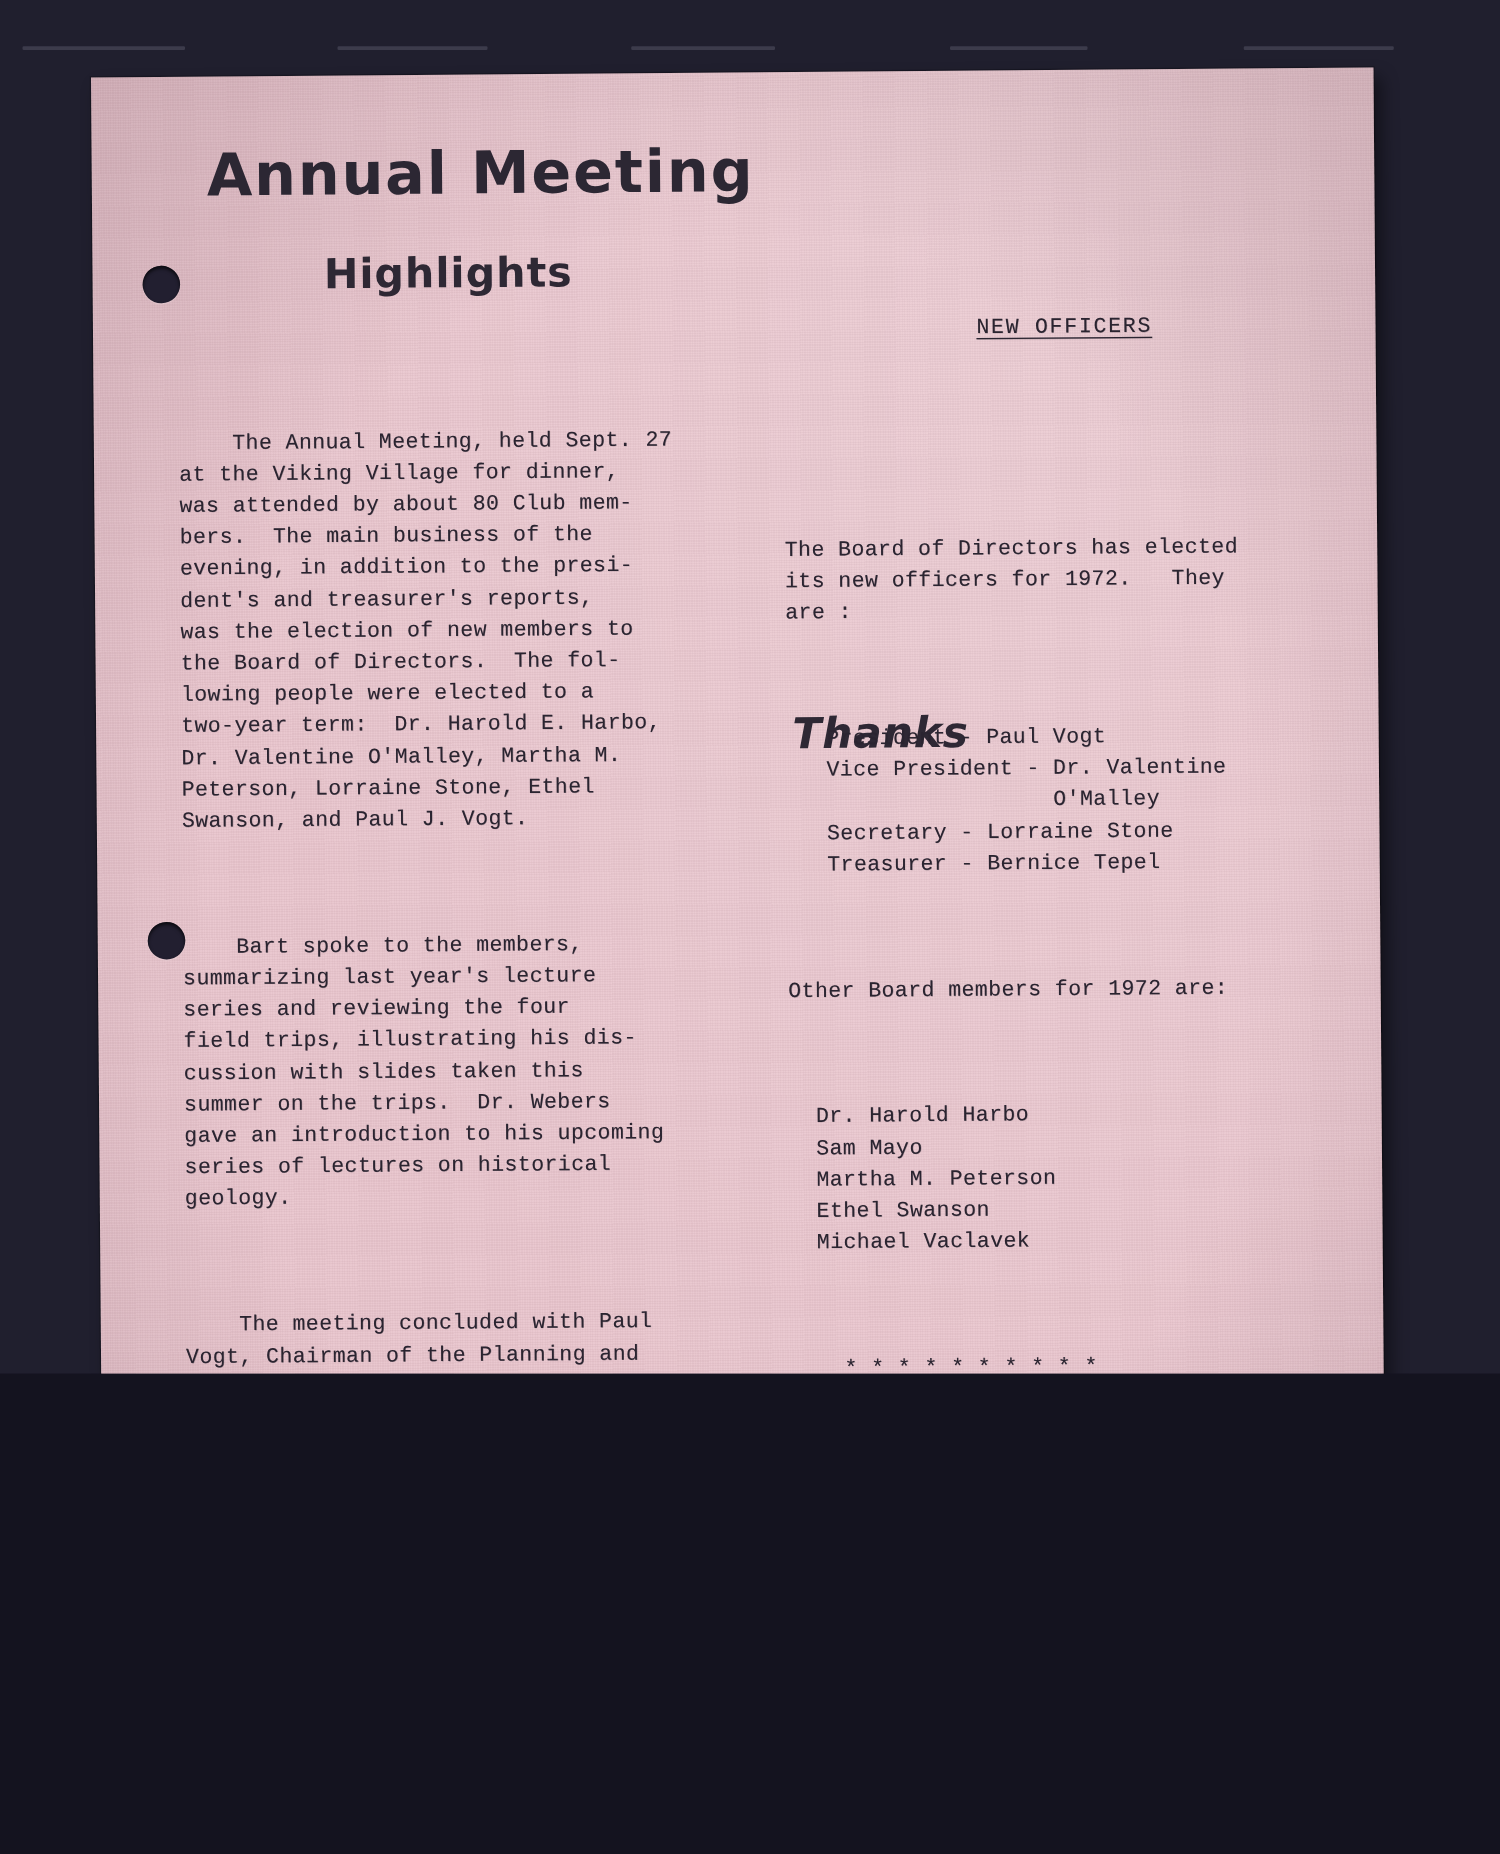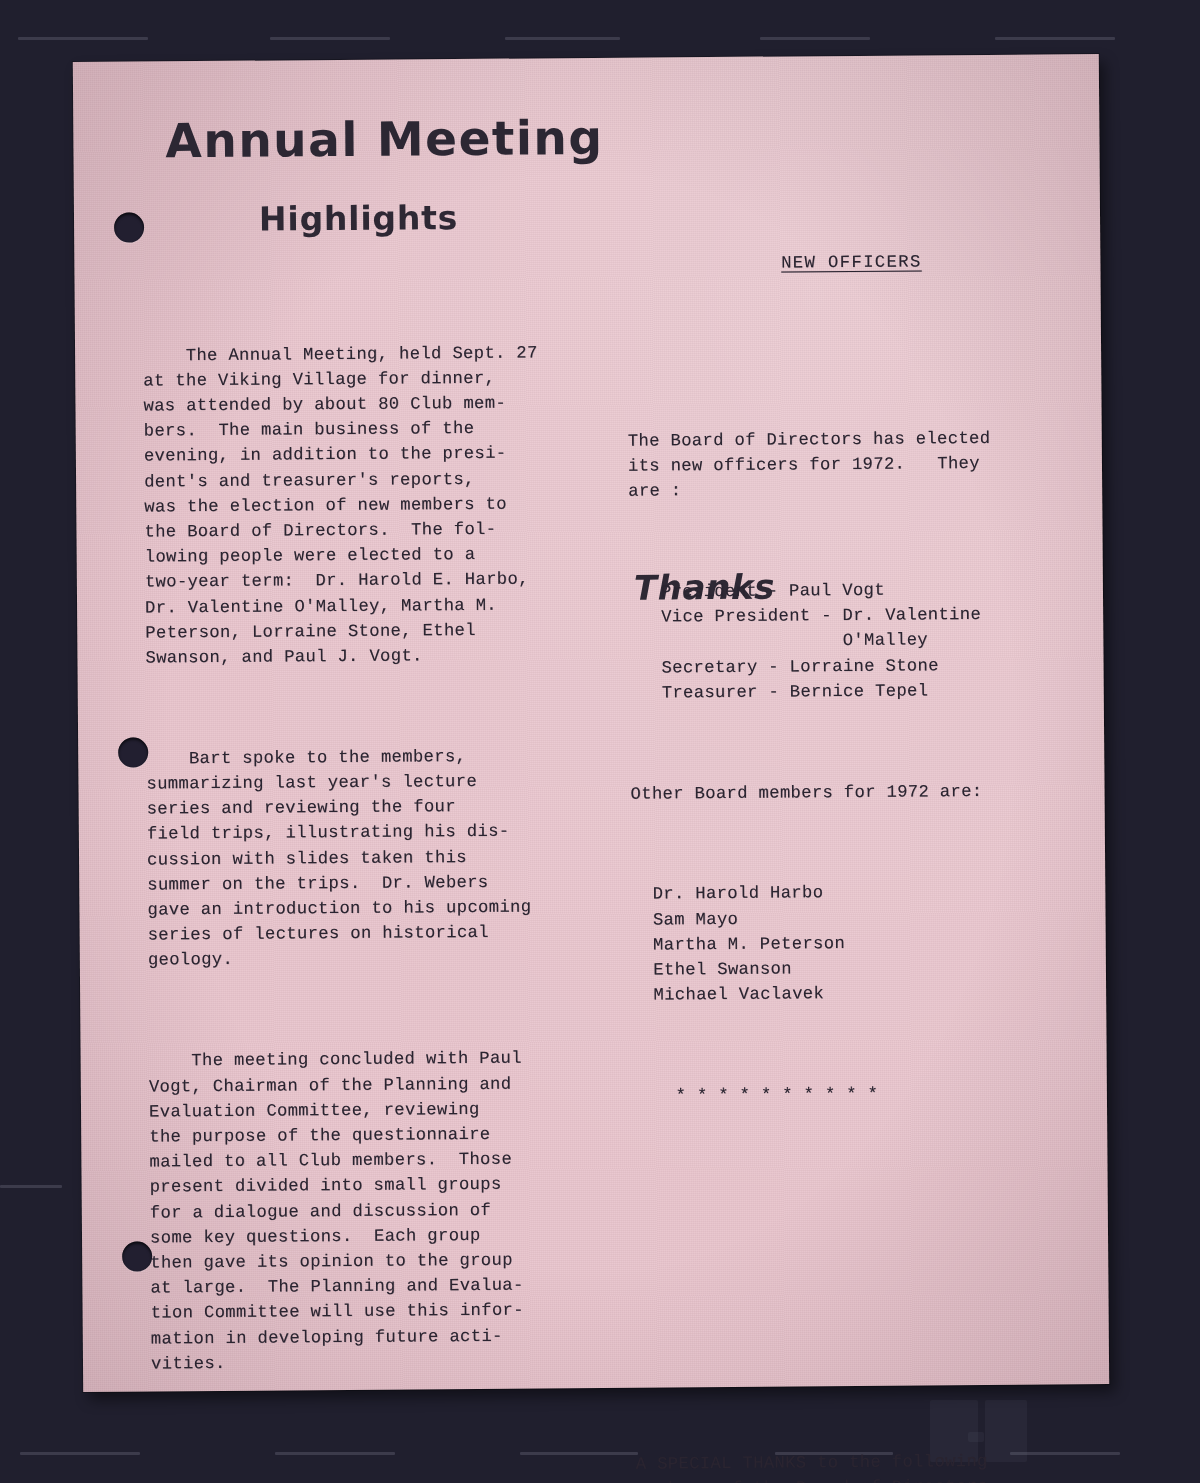--- a/index.html
+++ b/index.html
@@ -3,21 +3,21 @@
 <meta charset="utf-8">
 <style>
   html, body {
     margin: 0;
     padding: 0;
     background: #14131f;
   }
   #scan {
     position: relative;
     width: 1200px;
-    height: 1483px;
+    height: 1099px;
     overflow: hidden;
     background: #201f2e;
     font-family: "Liberation Mono", "DejaVu Sans Mono", monospace;
   }
   
   .bed-marks {
     position: absolute;
     left: 0; top: 0;
     width: 1200px; height: 1483px;
     pointer-events: none;

